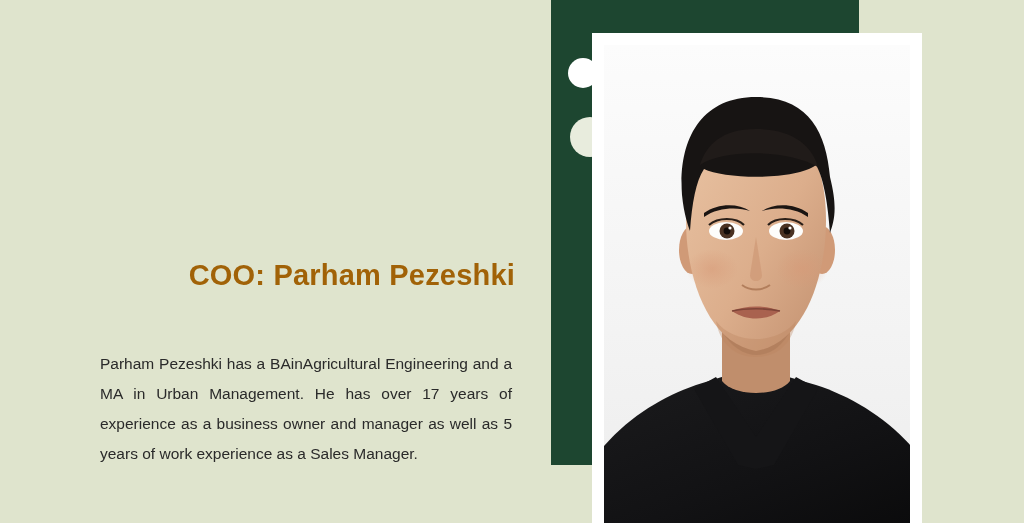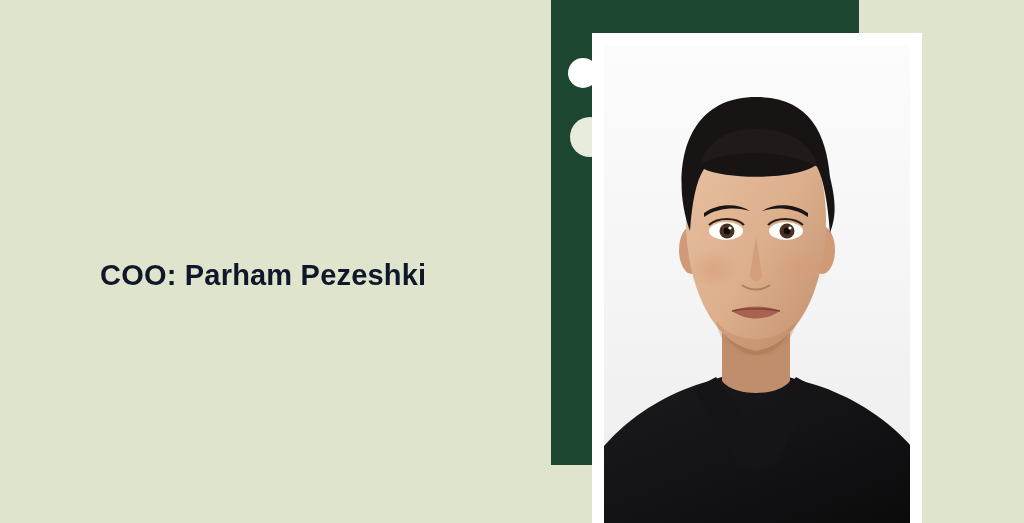--- a/index.html
+++ b/index.html
@@ -76,24 +76,25 @@
   
   .text-block {
     position: absolute;
     left: 100px;
     top: 258px;
     width: 415px;
   }
   .title {
     font-size: 29px;
     font-weight: bold;
-    color: #0f172a;
+    color: #a16207;
     letter-spacing: 0.2px;
     margin: 0 0 56px 0;
     line-height: 1.2;
+    text-align: right;
   }
   .body-text {
     font-size: 15.5px;
     line-height: 1.95;
     color: #2a2a2a;
     text-align: justify;
     margin: 0;
     width: 412px;
   }
 
@@ -173,15 +174,16 @@
         <path d="M 128 266 C 142 260 162 260 176 266 C 162 276 142 276 128 266 Z" fill="#a9624f"></path>
         <path d="M 128 266 C 142 263 162 263 176 266" stroke="#7e4538" stroke-width="1.6" fill="none"></path>
 
         <path d="M 112 276 C 130 300 174 300 192 276 C 188 300 172 312 152 312 C 132 312 116 300 112 276 Z" fill="#b9845f" opacity="0.35"></path>
       </svg>
     </div>
   </div>
 
   <div class="text-block">
     <h1 class="title">COO: Parham Pezeshki</h1>
+    <p class="body-text">Parham Pezeshki has a BAinAgricultural Engineering and a MA in Urban Management. He has over 17 years of experience as a business owner and manager as well as 5 years of work experience as a Sales Manager.</p>
   </div>
 
 </div>
 
 </body></html>

